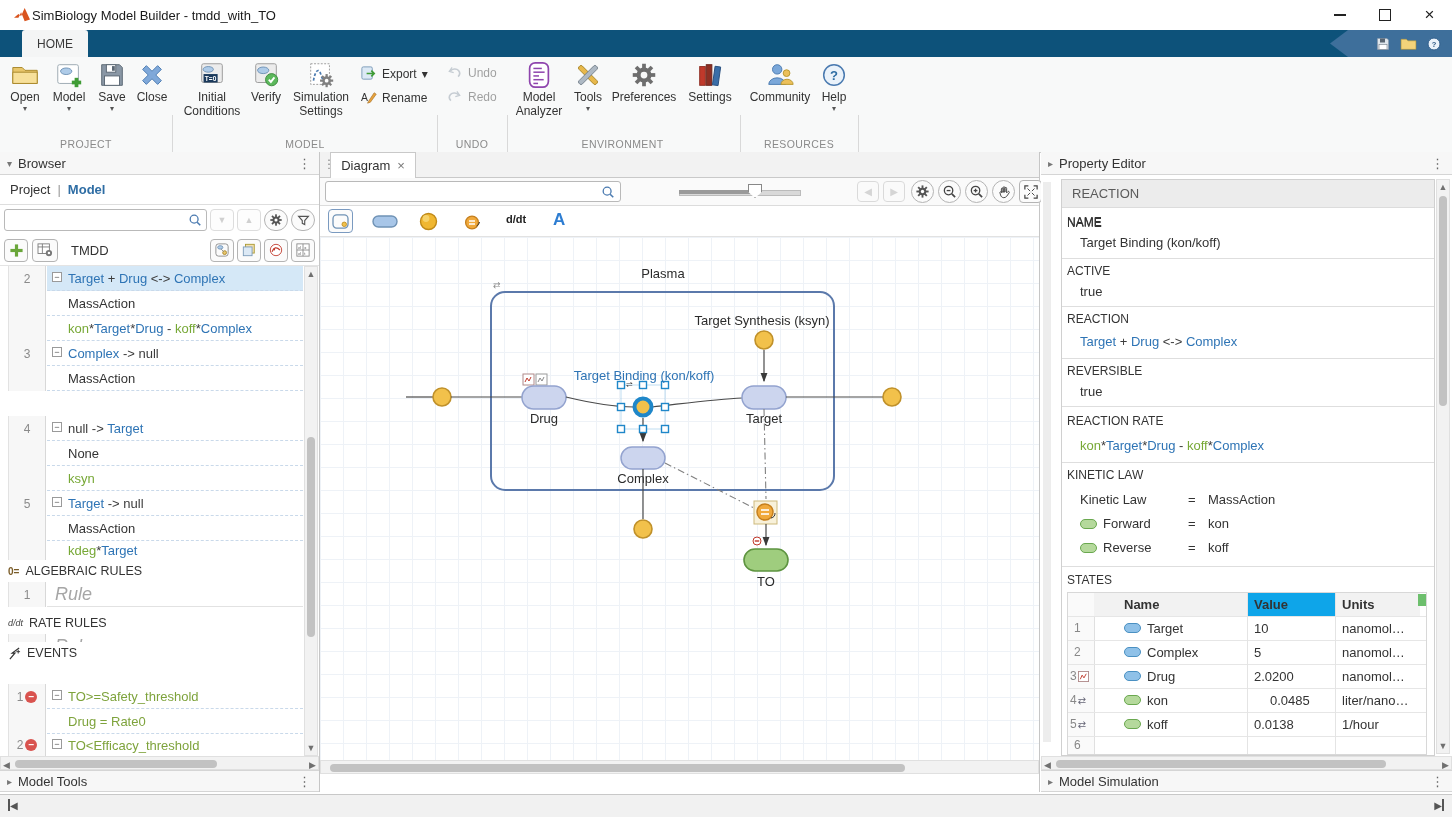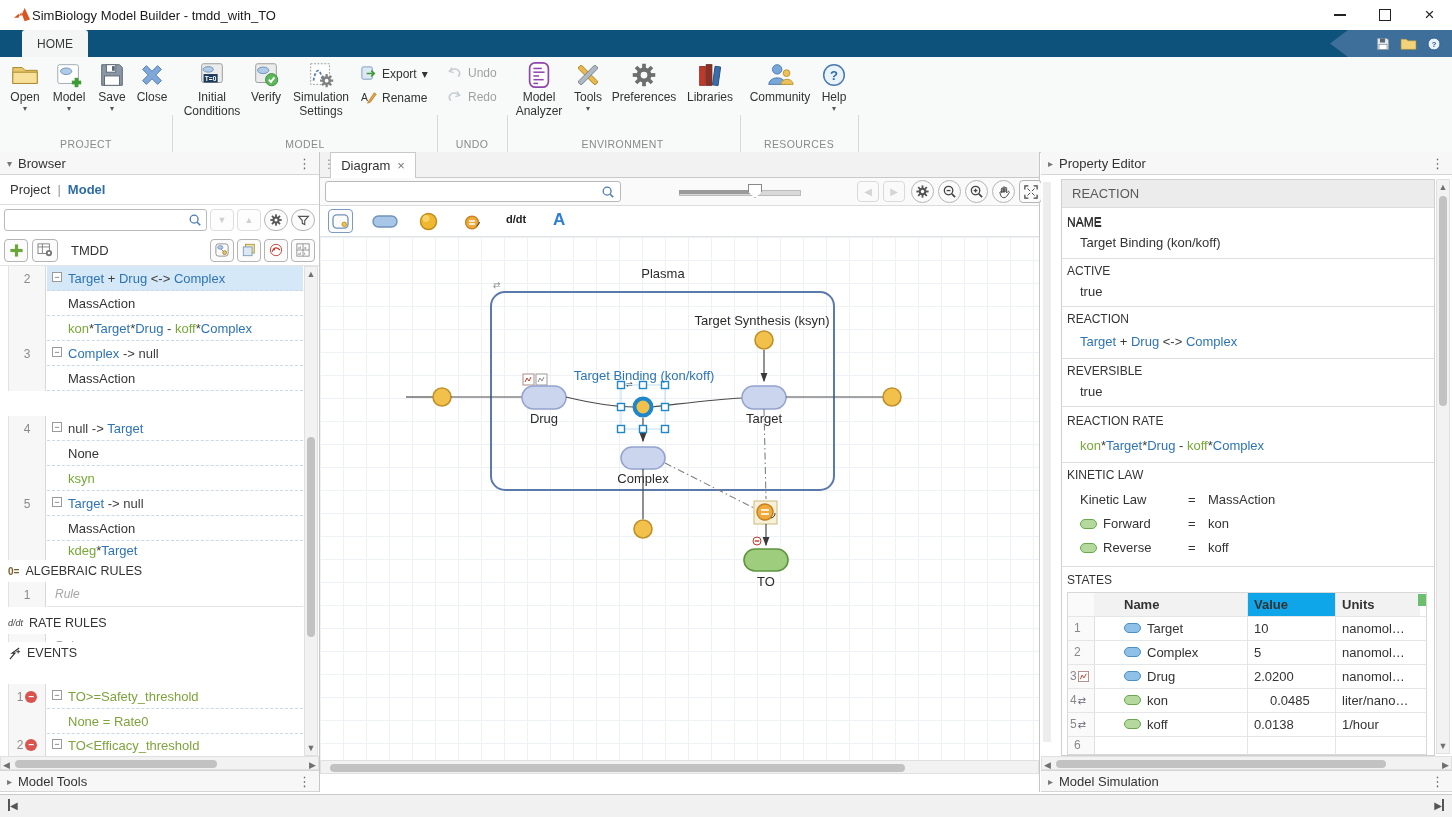--- a/index.html
+++ b/index.html
@@ -21,21 +21,21 @@
   .sbtn{position:absolute;display:flex;align-items:center;gap:5px;font-size:12px;color:#333}
   .dis{opacity:.45}
   .gsep{position:absolute;top:60px;width:1px;background:#d9d9d9;height:88px;top:58px}
   .glabel{position:absolute;bottom:2px;font-size:10.5px;color:#8a8a8a;letter-spacing:.4px;text-align:center}
   
   .phead{display:flex;align-items:center;gap:6px;height:22px;background:#f7f7f7;border-bottom:1px solid #d5d5d5;padding:0 7px;font-size:13px;color:#333}
   .car2{color:#777;font-size:10px}
   .kebab{margin-left:auto;color:#666;font-size:13px;letter-spacing:1px}
   .sq{border:1px solid #b4b4b4;border-radius:4px;background:#fbfbfb;display:flex;align-items:center;justify-content:center;box-sizing:border-box}
   input.search{border:1px solid #b9b9b9;border-radius:3px;background:#fff;height:22px;box-sizing:border-box;padding:0 22px 0 6px;font-size:12px;width:100%}
-  input.rule{border:none;outline:none;background:transparent;font-size:12px;width:100%}
+  input.rule{border:none;outline:none;background:transparent;font-size:18px;width:100%}
   input.rule::placeholder{color:#a6a6a6;font-style:italic}
   
   .trow{position:absolute;left:0;width:303px}
   .ncol{position:absolute;left:8px;top:0;bottom:0;width:38px;background:#f7f7f7;border-left:1px solid #e2e2e2;border-right:1px solid #d8d8d8;color:#8a8a8a;font-size:12px;display:flex;align-items:center;justify-content:center;gap:2px;box-sizing:border-box}
   .tcon{position:absolute;left:47px;right:0;top:0;bottom:0;border-bottom:1px dashed #c9d9ea;display:flex;align-items:center;padding-left:21px;white-space:nowrap;overflow:hidden}
   .exp{position:absolute;left:5px;top:50%;margin-top:-6px;width:10px;height:10px;border:1px solid #9a9a9a;background:#fff;font-size:9px;line-height:9px;text-align:center;color:#555;box-sizing:border-box}
   .sel{background:#d5e8f7}
   .tk-b{color:#2e74b5}.tk-g{color:#77a836}.tk-k{color:#3c3c3c}
   .evt{color:#7ea33c}
   .shead{position:absolute;left:0;width:303px;display:flex;align-items:center;gap:6px;padding-left:8px;font-size:12.5px;color:#333;box-sizing:border-box;background:#fff}
@@ -246,21 +246,21 @@
         </g>
       </svg>
     <span>Preferences</span>
   </div>
   <div class="rbtn" style="left:684px;width:52px">
     <svg width="30" height="30" viewBox="0 0 32 32">
         <rect x="5" y="7" width="6" height="20" fill="#c0392b" stroke="#8e2f23"></rect>
         <rect x="12" y="5" width="6" height="22" fill="#8e2f23" stroke="#6a241b"></rect>
         <rect x="20" y="7" width="6" height="20" fill="#3a6ea8" stroke="#2a5180" transform="rotate(8 23 17)"></rect>
       </svg>
-    <span>Libraries</span>
+    <span>Settings</span>
   </div>
 
   <div class="rbtn" style="left:748px;width:64px">
     <svg width="30" height="30" viewBox="0 0 32 32">
         <circle cx="13" cy="10" r="5" fill="#7aa7d9" stroke="#4a7ab0"></circle>
         <path d="M4 26a9 7 0 0 1 18 0z" fill="#7aa7d9" stroke="#4a7ab0"></path>
         <circle cx="23" cy="14" r="3.6" fill="#ecc05a" stroke="#b8962e"></circle>
         <path d="M17 26a6.5 5.5 0 0 1 13 0z" fill="#ecc05a" stroke="#b8962e"></path>
       </svg>
     <span>Community</span>
@@ -495,21 +495,21 @@
           <span class="redm">−</span>
         </div>
       <div class="tcon">
           <span class="exp">−</span>
           <span class="evt">TO&gt;=Safety_threshold</span>
         </div>
     </div>
     <div class="trow" style="top:443px;height:25px">
         <div class="ncol"></div>
         <div class="tcon">
-          <span class="evt">None = Rate0</span>
+          <span class="evt">Drug = Rate0</span>
         </div>
       </div>
     <div class="trow" style="top:468px;height:22px;overflow:hidden">
       <div class="ncol">
           <span>2</span>
           <span class="redm">−</span>
         </div>
       <div class="tcon" style="border-bottom:none">
           <span class="exp">−</span>
           <span class="evt">TO&lt;Efficacy_threshold</span>

